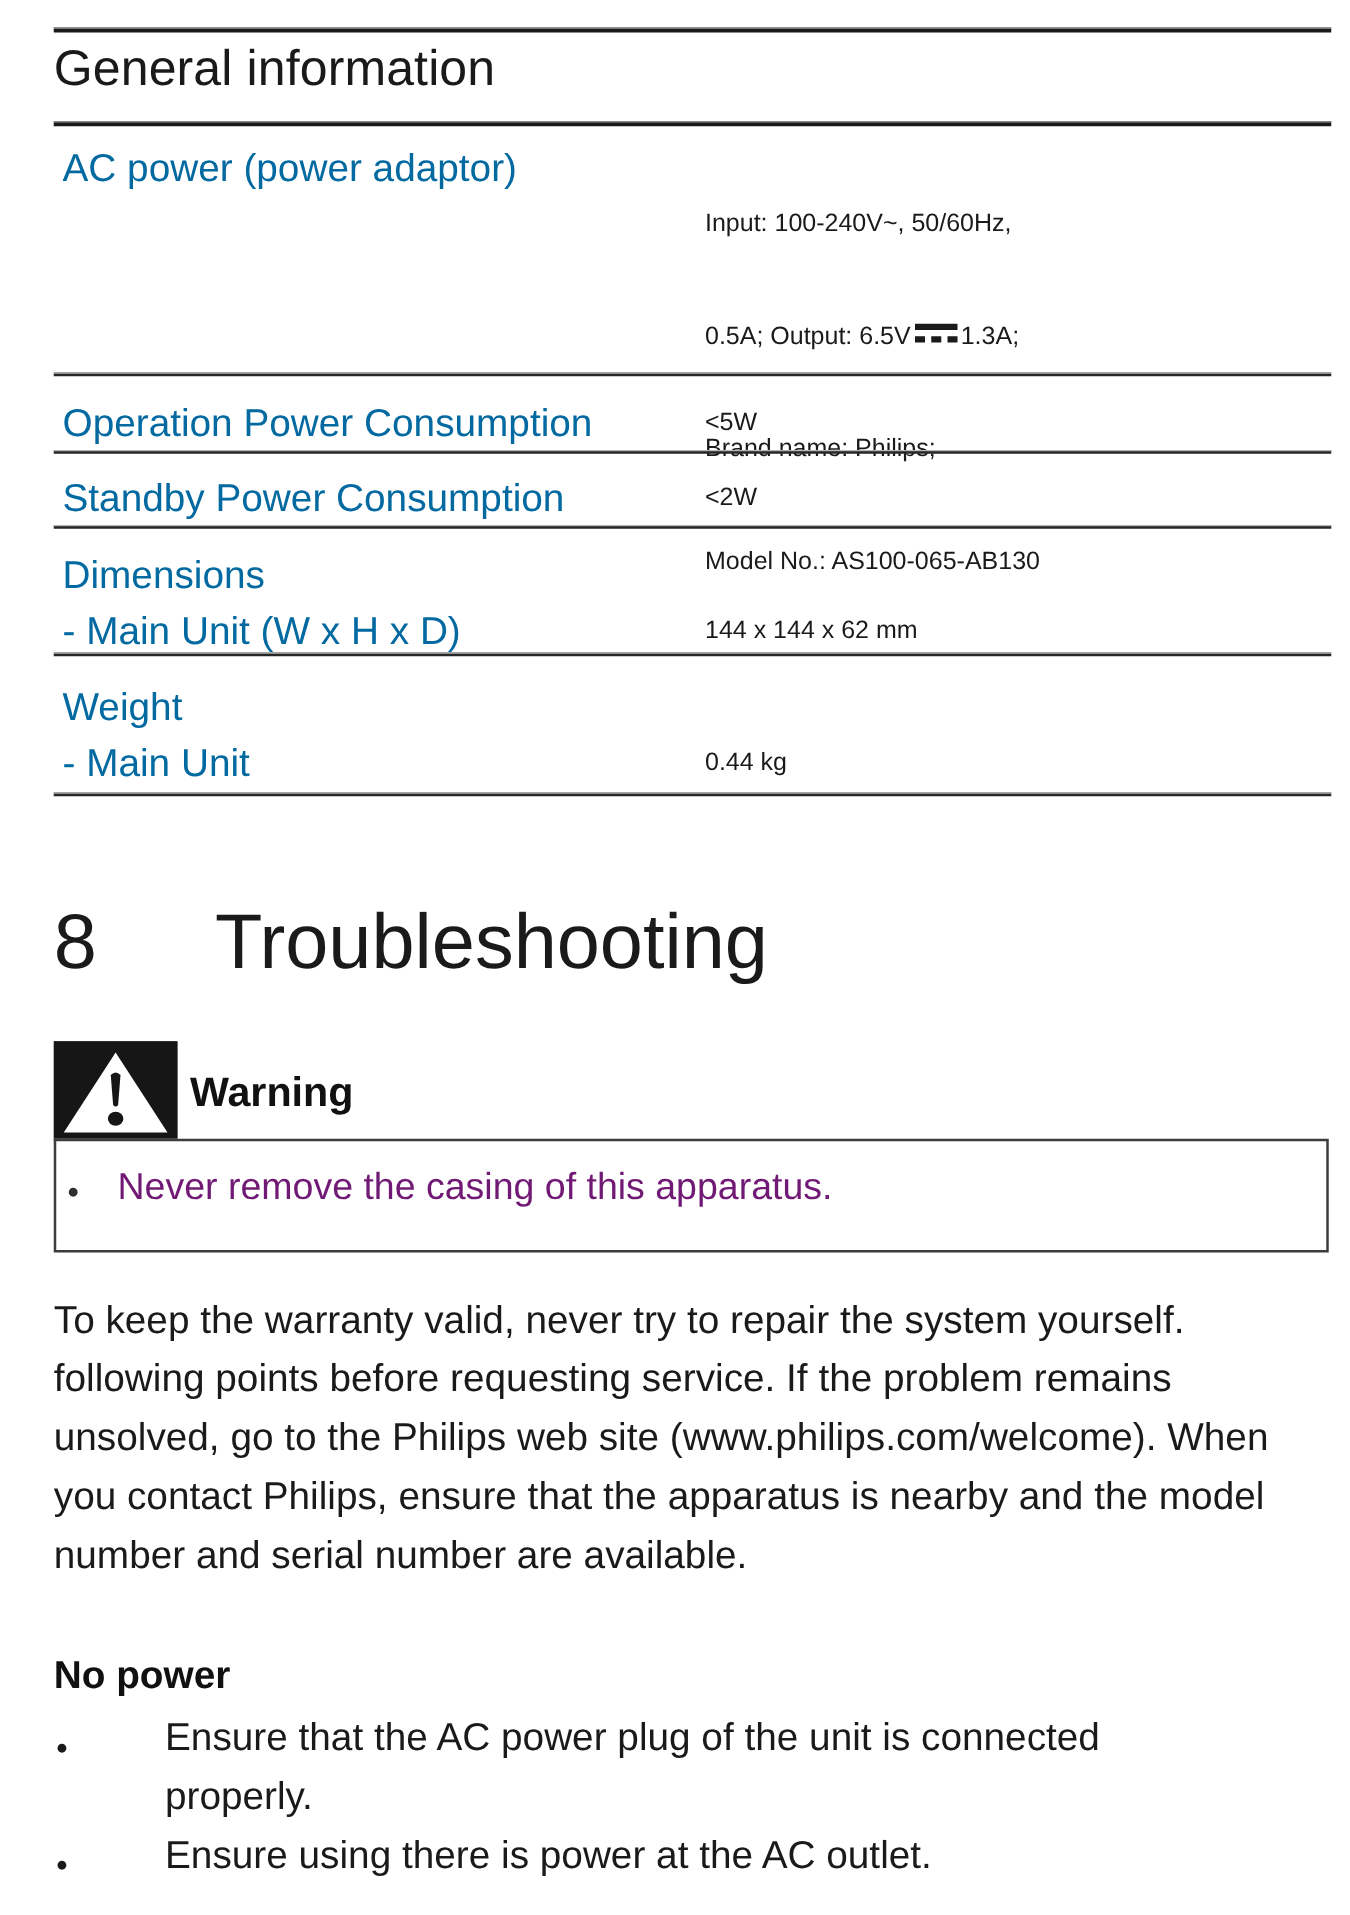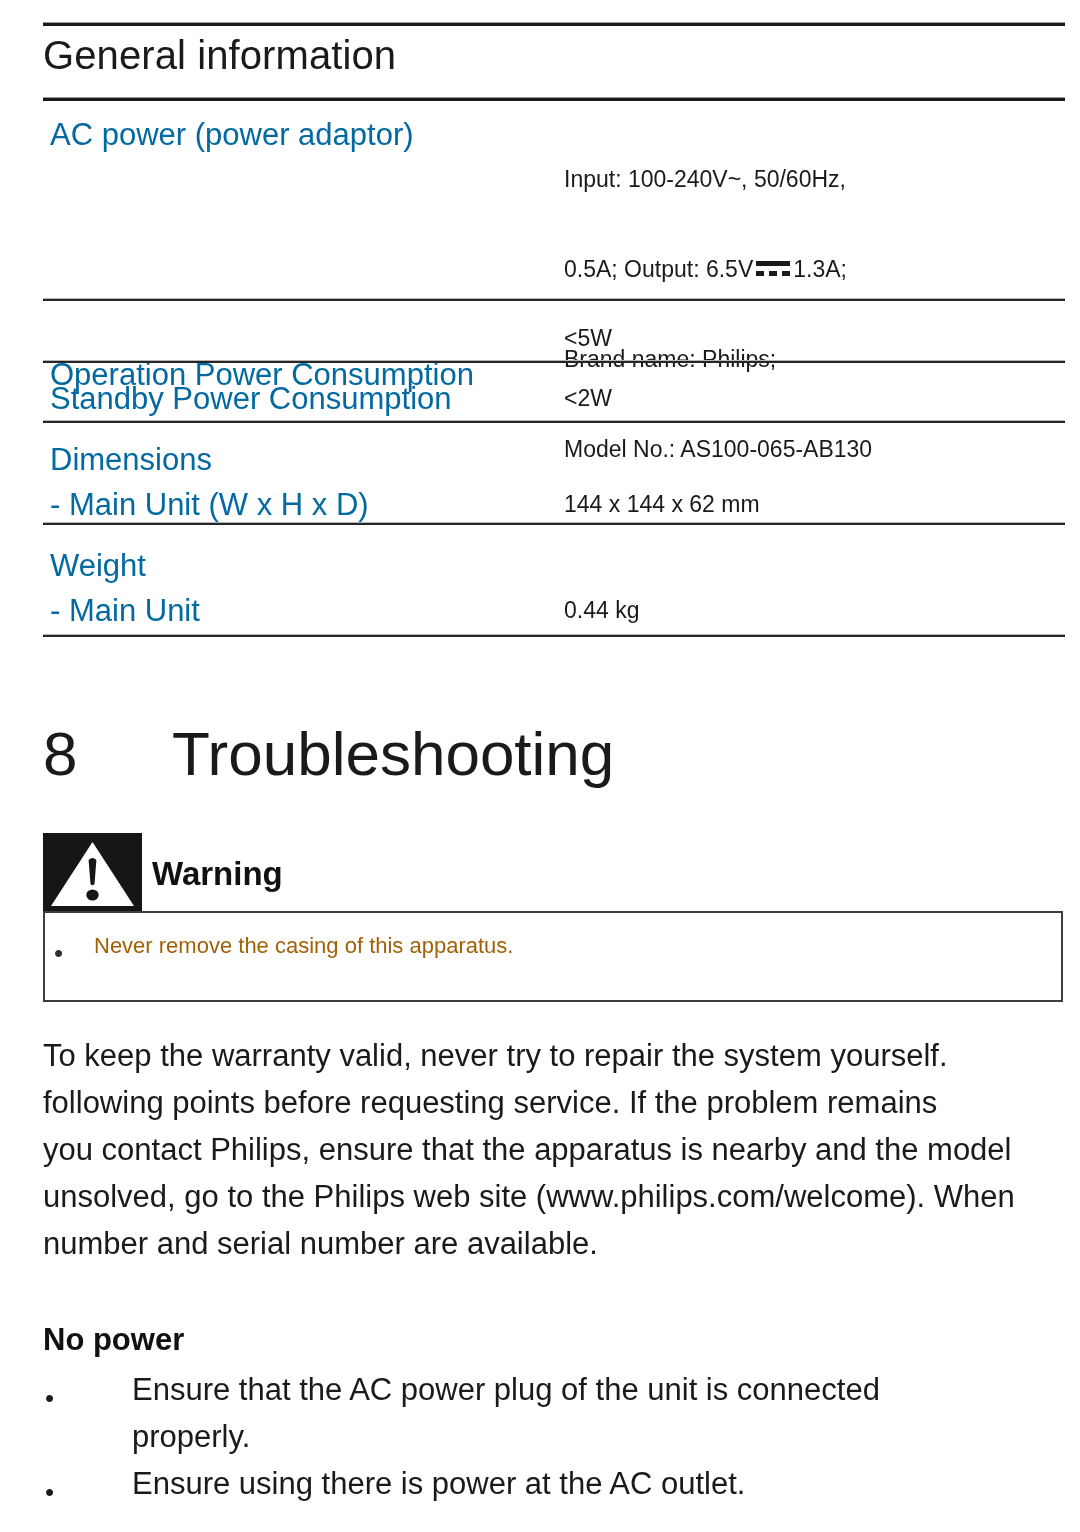--- a/index.html
+++ b/index.html
@@ -66,21 +66,21 @@
     left: 38px;
     font-size: 31px;
     font-weight: 400;
     line-height: 45px;
     color: #0369a1;
     white-space: pre-line;
   }
   .spec-value {
     position: absolute;
     left: 552px;
-    font-size: 23px;
+    font-size: 20px;
     font-weight: 400;
     line-height: 45px;
     color: #1a1a1a;
     white-space: pre-line;
   }
   .dc-sym {
     display: inline-block;
     position: relative;
     width: 34px;
     height: 22px;
@@ -146,23 +146,23 @@
     left: 42px;
     top: 940px;
     font-size: 26px;
     line-height: 1;
     color: #2e2e2e;
   }
   .warn-text {
     position: absolute;
     left: 82px;
     top: 933px;
-    font-size: 22px;
+    font-size: 30px;
     font-weight: 300;
-    color: #a16207;
+    color: #701a75;
     white-space: nowrap;
   }
 
   
   .body-para {
     position: absolute;
     left: 31px;
     top: 1032px;
     width: 1022px;
     font-size: 31px;
@@ -218,21 +218,21 @@
         <span class="ln">Input: 100-240V~, 50/60Hz,</span><br>
         <span>0.5A; Output: 6.5V</span><span class="dc-sym"><i class="bar"></i><i class="d1"></i><i class="d2"></i><i class="d3"></i></span><span>1.3A;</span><br>
         <span>Brand name: Philips;</span><br>
         <span>Model No.: AS100-065-AB130</span>
       </div>
     </div>
 
     <div class="rule thin" style="top:298px;"></div>
 
     <div class="spec-row">
-      <div class="spec-label" style="top:316px;margin-top:36px;">Operation Power Consumption</div>
+      <div class="spec-label" style="top:316px;">Operation Power Consumption</div>
       <div class="spec-value" style="top:316px;">&lt;5W</div>
     </div>
 
     <div class="rule thin" style="top:360px;"></div>
 
     <div class="spec-row">
       <div class="spec-label" style="top:376px;">Standby Power Consumption</div>
       <div class="spec-value" style="top:376px;">&lt;2W</div>
     </div>
 
@@ -270,22 +270,22 @@
 
   <div class="warn-label">Warning</div>
 
   <div class="warn-box"></div>
   <div class="warn-bullet">•</div>
   <div class="warn-text">Never remove the casing of this apparatus.</div>
 
   <div class="body-para">
     <span class="ln">To keep the warranty valid, never try to repair the system yourself.</span>
     <span class="ln">following points before requesting service. If the problem remains</span>
+    <span class="ln">unsolved, go to the Philips web site (www.philips.com/welcome). When</span>
     <span class="ln">you contact Philips, ensure that the apparatus is nearby and the model</span>
-    <span class="ln">unsolved, go to the Philips web site (www.philips.com/welcome). When</span>
     <span class="ln">number and serial number are available.</span>
   </div>
 
   <div class="sub-head">No power</div>
 
   <div class="np-list">
     <div class="np-bullet" style="top:1385px;">•</div>
     <div class="np-text" style="top:1366px;">Ensure that the AC power plug of the unit is connected
 properly.</div>
 

